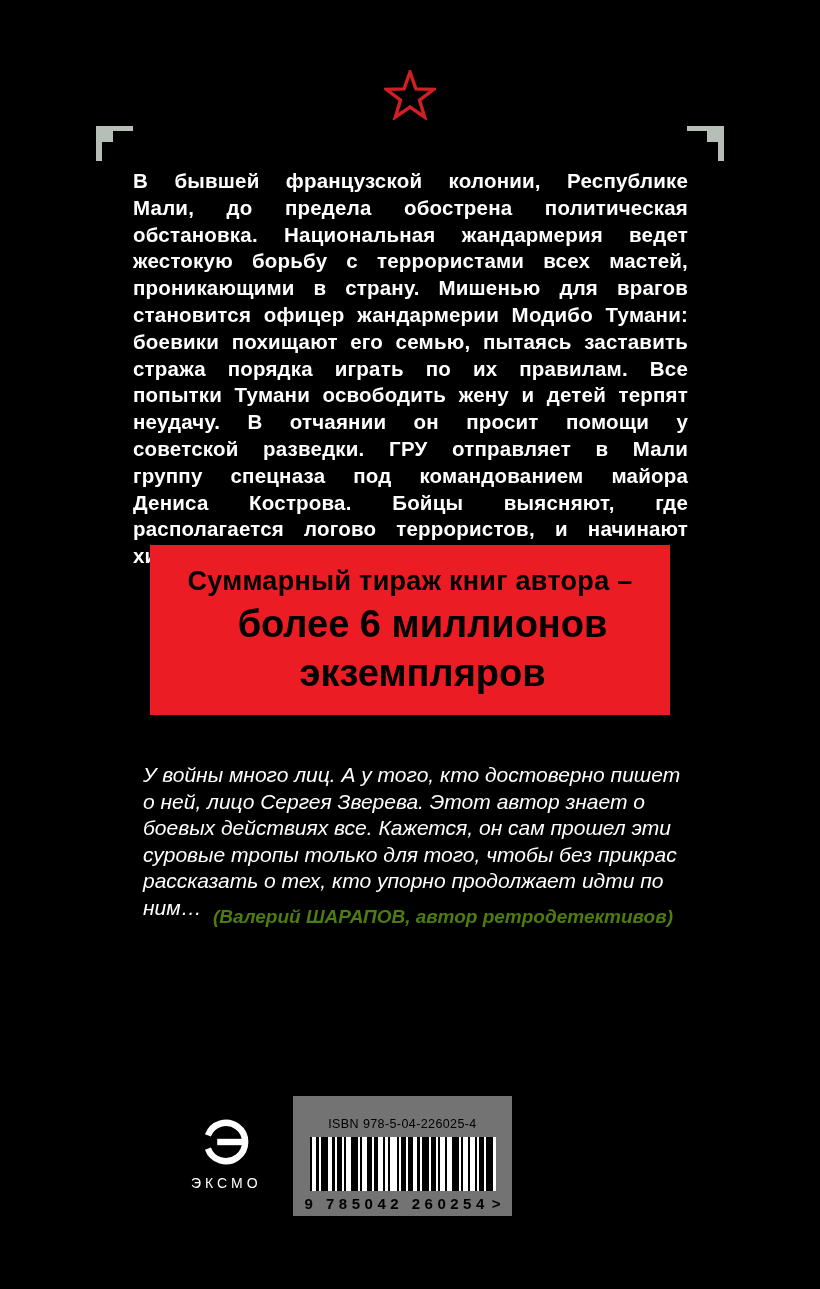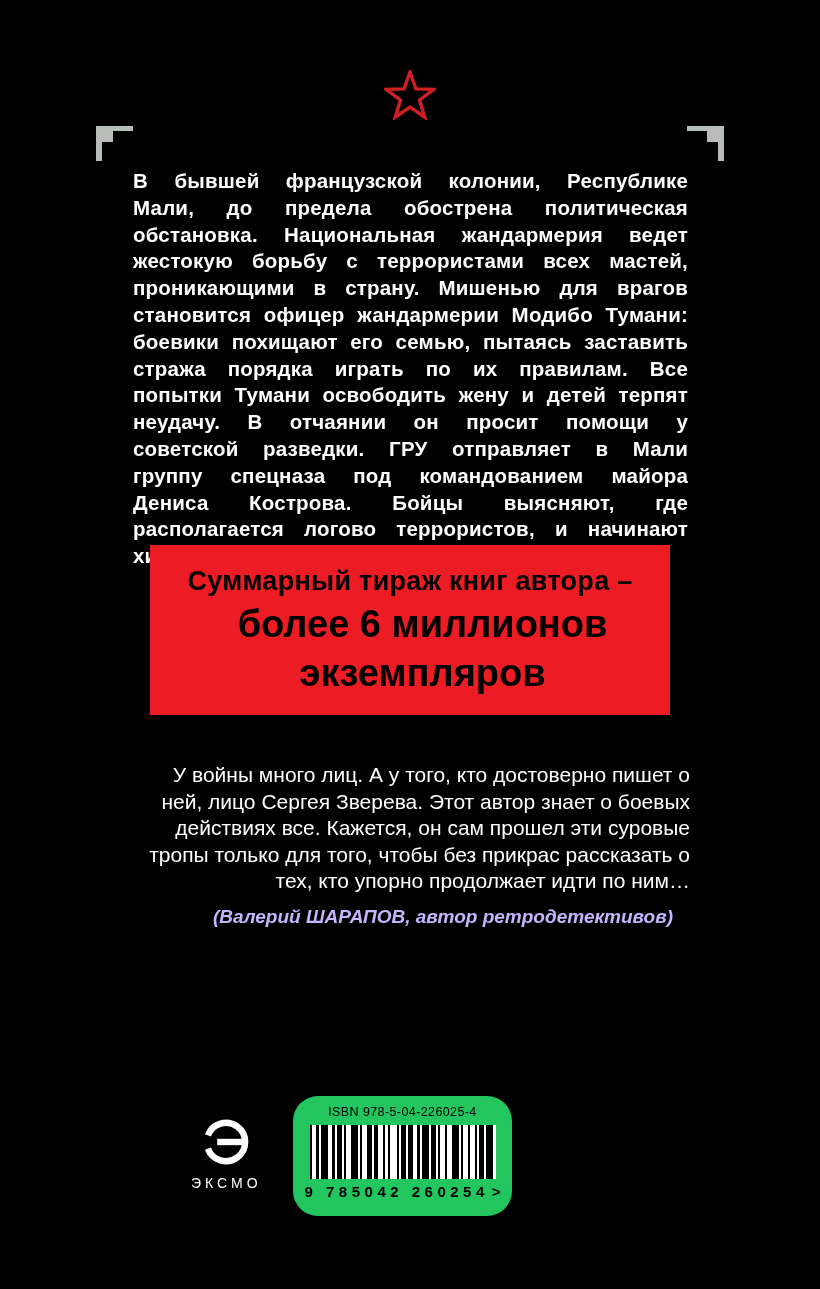--- a/index.html
+++ b/index.html
@@ -32,37 +32,36 @@
     position:absolute; left:150px; right:150px; top:545px; height:170px;
     background:#ec1c24; color:#000000; text-align:center;
     display:flex; flex-direction:column; justify-content:center; gap:7px;
   }
   .banner .l1 { font-size:27px; font-weight:bold; letter-spacing:0.3px; }
   .banner .l2, .banner .l3 { font-size:38px; font-weight:bold; line-height:1.08;padding-left:25px; }
 
   
   .quote {
     position:absolute; left:143px; right:130px; top:762px;
-    color:#fff; font-size:21px; line-height:26.6px;text-align:right;
+    color:#fff; font-style:italic; font-size:21px; line-height:26.6px;
   }
   .attribution {
     position:absolute; right:147px; top:906px;
-    color:#c4b5fd; font-style:italic; font-weight:bold; font-size:19px;
+    color:#4d7c0f; font-style:italic; font-weight:bold; font-size:19px;
   }
 
   
   .logo-block { position:absolute; left:191px; top:1118px; width:70px; text-align:right; color:#fff; }
   .logo-block svg { display:block; margin:0 auto; }
   .publisher-name { margin-top:9px; font-size:14px; letter-spacing:4px; color:#fff; }
 
   .barcode {
     position:absolute; left:293px; top:1096px; width:219px; height:120px;
-    background:#22c55e; display:flex; flex-direction:column; align-items:center;
-    padding-top:9px;
-    border-radius:25px;
+    background:#737373; display:flex; flex-direction:column; align-items:center;
+    padding-top:21px;
   }
   .isbn { font-size:12.5px; color:#000; letter-spacing:0.4px; }
   .bars { margin-top:6px; width:186px; height:54px; display:flex; }
   .bars div { height:100%; }
   .digits-row {
     width:196px; margin-top:4px; display:flex; justify-content:space-between;
     font-size:15px; color:#000; font-weight:bold;
   }
   .digits-row .digits { letter-spacing:4.5px; }
 </style>

